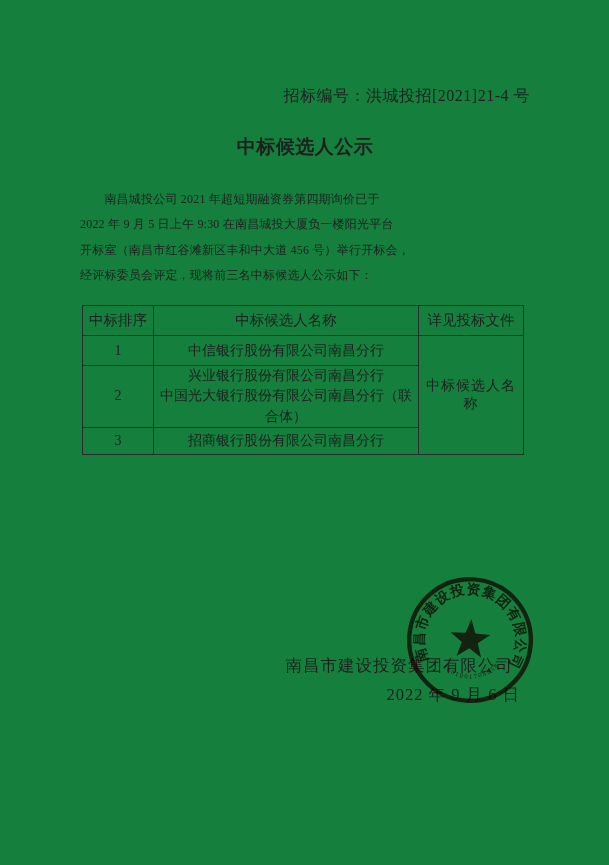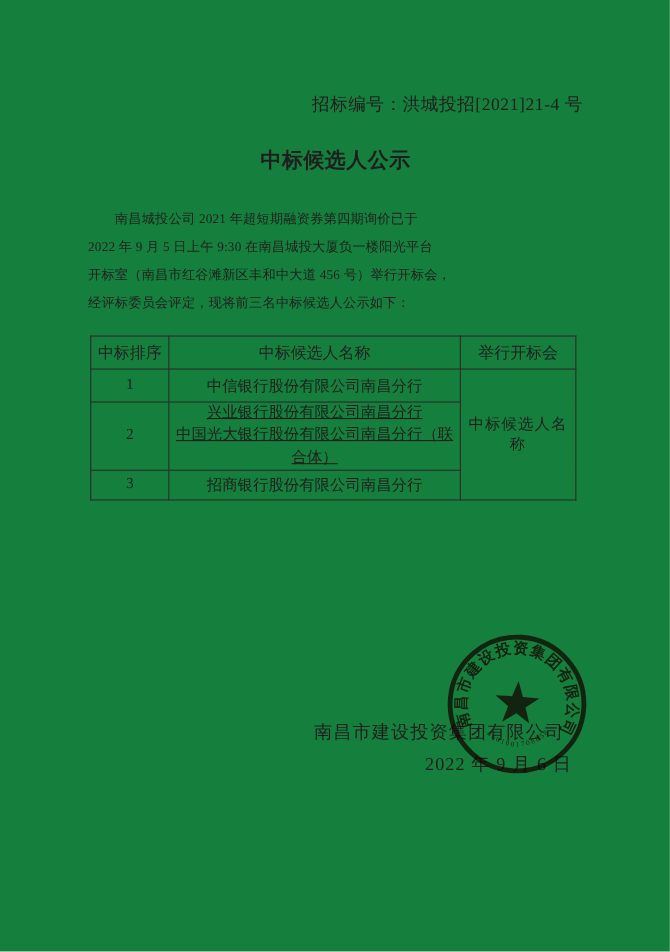--- a/index.html
+++ b/index.html
@@ -52,21 +52,21 @@
     text-align:center;vertical-align:middle;
     padding:0 2px;
     font-size:14px;
     color:#1e1e1e;
   }
   table.bid th{font-weight:normal;font-size:14.5px;height:29px;}
   td.rank{font-size:13.5px;}
   tr.r1 td{height:29px;}
   tr.r2 td{height:37px;}
   tr.r3 td{height:26px;}
-  td.name-multi{font-size:12.8px;line-height:1.45;white-space:pre-line;text-decoration:underline;}
+  td.name-multi{font-size:12.8px;line-height:1.45;white-space:pre-line;}
   td.quote{font-size:14.5px;letter-spacing:1px;}
   .sign-company{
     position:absolute;top:655px;left:0;width:433px;
     text-align:right;font-size:16.5px;letter-spacing:1px;
   }
   .sign-date{
     position:absolute;top:684px;left:0;width:440px;
     text-align:right;font-size:16.5px;letter-spacing:1px;
   }
   .seal{
@@ -96,21 +96,21 @@
     <table class="bid">
       <colgroup>
         <col style="width:71px">
         <col style="width:265px">
         <col style="width:105px">
       </colgroup>
       <tbody>
           <tr>
         <th>中标排序</th>
         <th>中标候选人名称</th>
-        <th>举行开标会</th>
+        <th>详见投标文件</th>
       </tr>
       <tr class="r1">
         <td class="rank">1</td>
         <td>中信银行股份有限公司南昌分行</td>
         <td class="quote" rowspan="3">中标候选人名称</td>
       </tr>
       <tr class="r2">
         <td class="rank">2</td>
         <td class="name-multi">兴业银行股份有限公司南昌分行
 中国光大银行股份有限公司南昌分行（联合体）</td>

